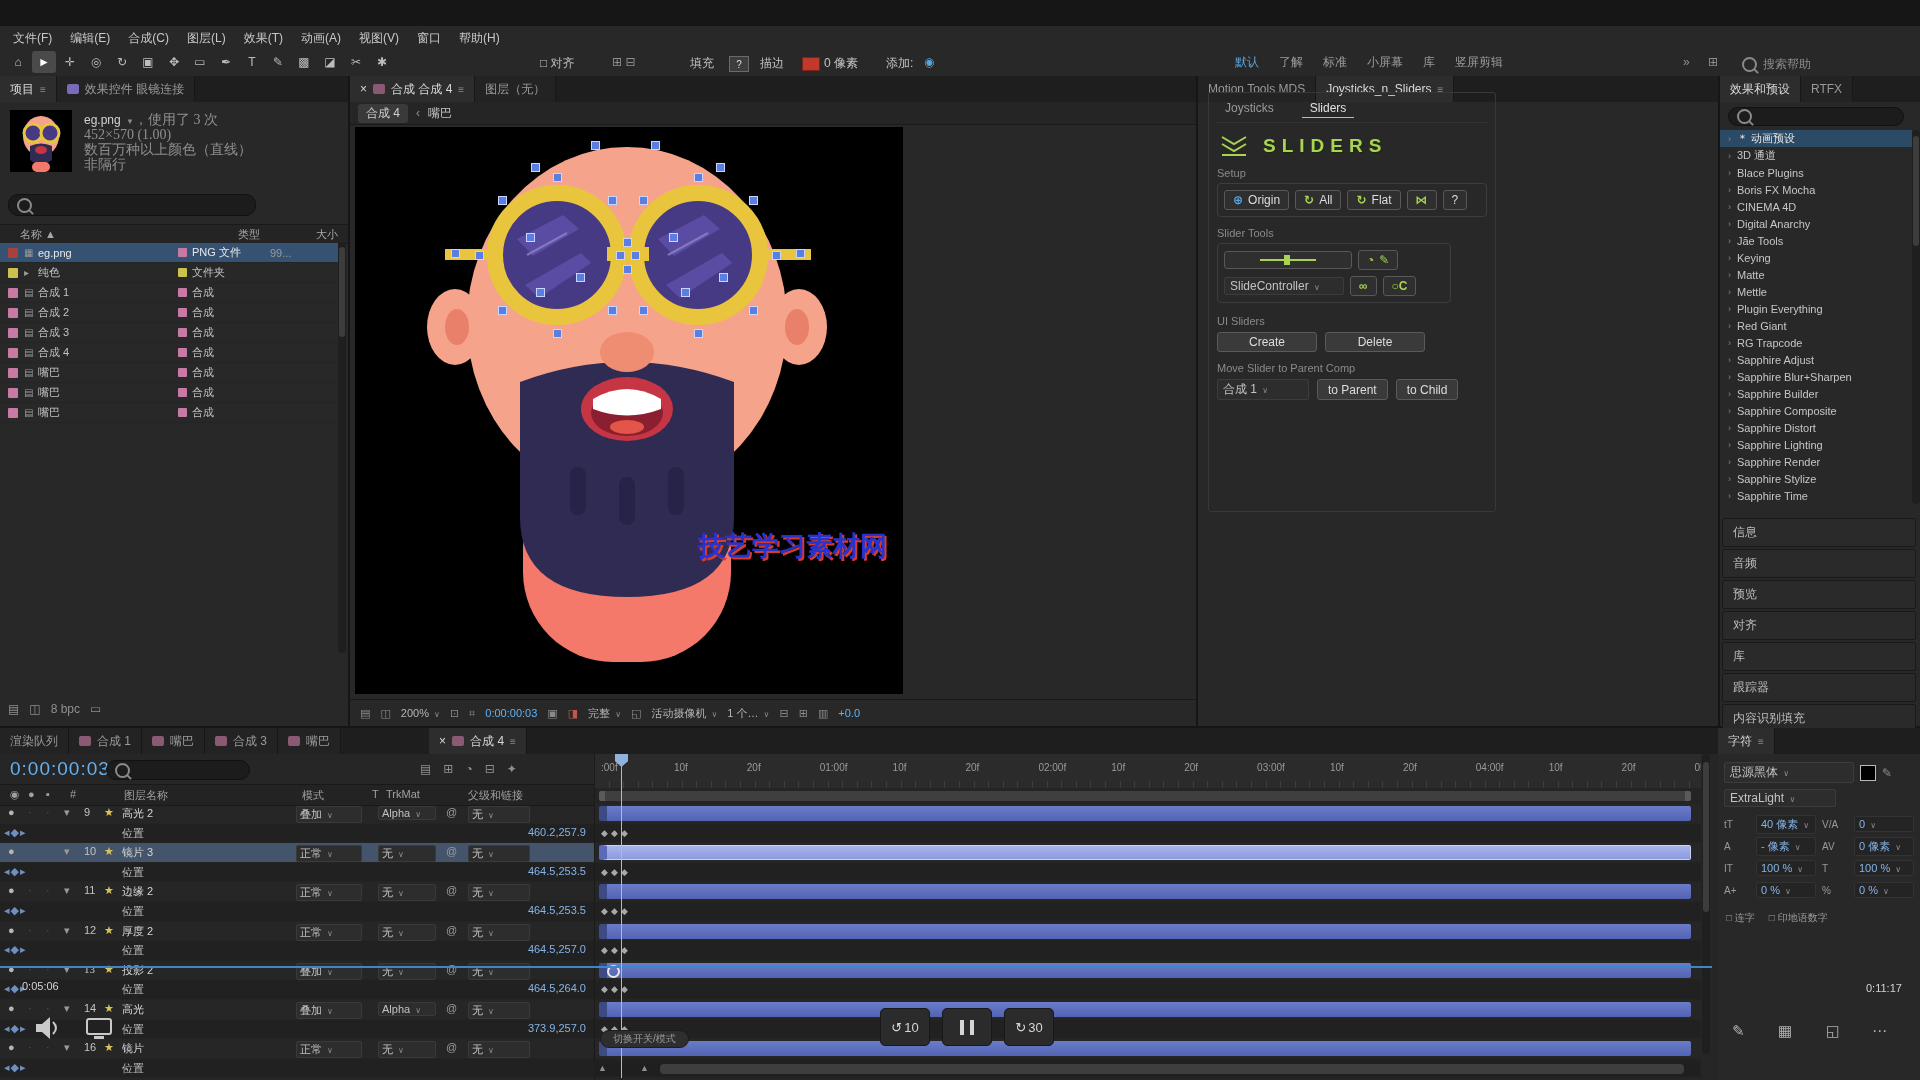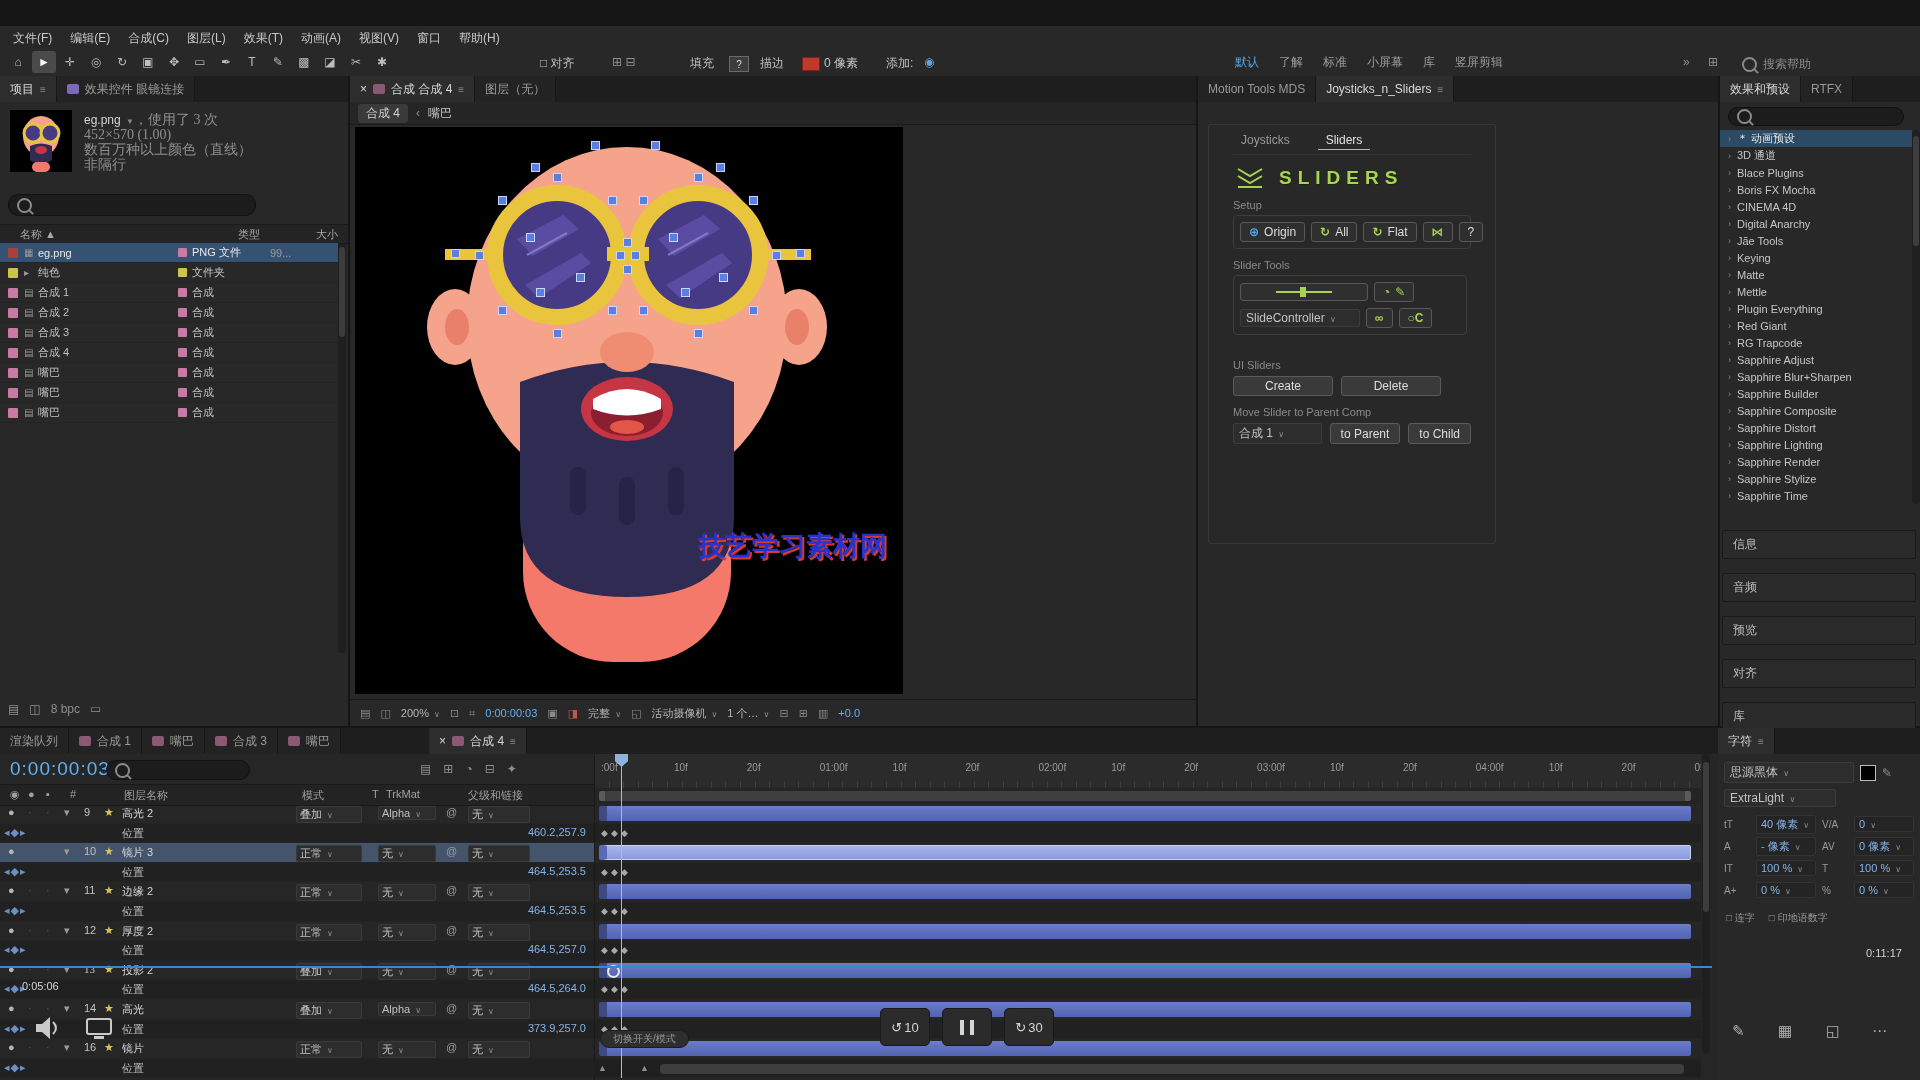--- a/index.html
+++ b/index.html
@@ -68,21 +68,21 @@
   .subtab{color:#9a9a9a;padding:2px 8px;}
   .subtab.active{color:#e2e2e2;border-bottom:1px solid #bbb;}
   .logo-text{color:var(--green);font-weight:bold;font-size:19px;letter-spacing:6px;text-shadow:1px 1px 0 #1a2a08;}
   .gbtn{background:#2f2f2f;border:1px solid #585858;border-radius:3px;color:#ddd;padding:2px 8px;display:inline-flex;align-items:center;gap:5px;font-size:12px;}
   .gicon{color:var(--green);font-weight:bold;}
   .bicon{color:var(--accent_blue);font-weight:bold;}
   
   .fxrow{height:17px;display:flex;align-items:center;gap:6px;padding-left:8px;font-size:11px;color:#c6c6c6;white-space:nowrap;overflow:hidden;}
   .fxrow.sel{background:#2a4a66;color:#e8e8e8;}
   .fxrow .tw{color:#8a8a8a;font-size:9px;}
-  .sidepanel{height:27px;background:#2a2a2a;border:1px solid #191919;border-radius:2px;margin-top:14px;display:flex;align-items:center;padding-left:10px;color:#bdbdbd;}
+  .sidepanel{height:27px;background:#2a2a2a;border:1px solid #191919;border-radius:2px;margin-top:2px;display:flex;align-items:center;padding-left:10px;color:#bdbdbd;}
   
   .tl{left:0;top:728px;width:1920px;height:352px;background:#262626;}
   .tl-tabs{height:26px;background:#1e1e1e;display:flex;align-items:stretch;}
   .bigtc{position:absolute;left:10px;top:30px;font-size:19px;color:var(--timecode);letter-spacing:1px;}
   .colhead{position:absolute;left:0;top:56px;width:594px;height:20px;background:#232323;border-top:1px solid #191919;border-bottom:1px solid #191919;font-size:11px;color:#a0a0a0;}
   .colhead span{position:absolute;top:3px;}
   .lrow{position:relative;height:19.6px;border-bottom:1px solid #242424;box-sizing:border-box;}
   .lrow.sel{background:#44546a;}
   .lrow span{position:absolute;top:2px;font-size:11px;white-space:nowrap;}
   .eye{color:#b5b5b5;}
@@ -400,21 +400,21 @@
   </div>
 
   <div class="panel" style="left:1198px;top:76px;width:520px;height:650px;">
     <div class="tabbar">
       <span class="tab">Motion Tools MDS</span>
       <span class="tab active">
           <span>Joysticks_n_Sliders</span>
           <span class="hamb">≡</span>
         </span>
     </div>
-    <div class="abs" style="left:10px;top:48px;width:288px;height:420px;border:1px solid #383838;border-radius:3px;padding:6px 24px;box-sizing:border-box;">
+    <div class="abs" style="left:10px;top:16px;width:288px;height:420px;border:1px solid #383838;border-radius:3px;padding:6px 8px;box-sizing:border-box;">
       <div style="display:flex;gap:20px;border-bottom:1px solid #333;padding-bottom:4px;">
         <span class="subtab">Joysticks</span>
         <span class="subtab active">Sliders</span>
       </div>
       <div style="display:flex;align-items:center;gap:14px;margin:10px 0 8px 2px;">
         <svg width="30" height="26">
           <g stroke="#a9d352" stroke-width="2" fill="none">
             <path d="M3 4 l12 7 l12 -7"></path>
               <path d="M3 11 l12 7 l12 -7"></path>
               <line x1="3" y1="22" x2="27" y2="22"></line>
@@ -454,21 +454,21 @@
             <span class="gicon">✎</span>
           </span>
         <span class="select" style="width:108px;"><span>SlideController</span> <i>∨</i></span>
         <span class="gbtn">
             <span class="gicon">∞</span>
           </span>
         <span class="gbtn">
             <span class="gicon">○C</span>
           </span>
       </div>
-      <div class="dimlab" style="margin-top:24px;">UI Sliders</div>
+      <div class="dimlab" style="margin-top:12px;">UI Sliders</div>
       <div style="display:flex;gap:8px;margin:5px 0 10px 0;">
         <span class="btn" style="width:78px;justify-content:center;">Create</span>
         <span class="btn" style="width:78px;justify-content:center;">Delete</span>
       </div>
       <div class="dimlab">Move Slider to Parent Comp</div>
       <div style="display:flex;gap:8px;margin-top:5px;">
         <span class="select" style="width:80px;"><span>合成 1</span> <i>∨</i></span>
         <span class="btn">to Parent</span>
         <span class="btn">to Child</span>
       </div>
@@ -866,20 +866,20 @@
         <span></span>
         <span></span>
       </span>
     <span class="tbtn">
         <span>↻</span>
         <span>30</span>
       </span>
   </div>
 
   <span class="abs toggle-pill">切换开关/模式</span>
-  <span class="abs smalltime" style="left:1866px;top:947px;">0:11:17</span>
+  <span class="abs smalltime" style="left:1866px;top:982px;">0:11:17</span>
 
   <span class="abs br-ic" style="left:1732px;top:1022px;">✎</span>
   <span class="abs br-ic" style="left:1778px;top:1022px;">▦</span>
   <span class="abs br-ic" style="left:1826px;top:1022px;">◱</span>
   <span class="abs br-ic" style="left:1872px;top:1022px;">⋯</span>
 
 </div>
 
 </body></html>

